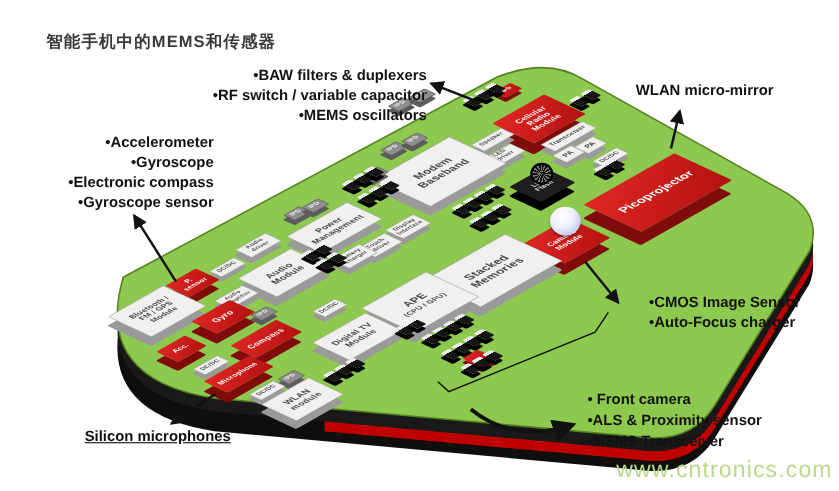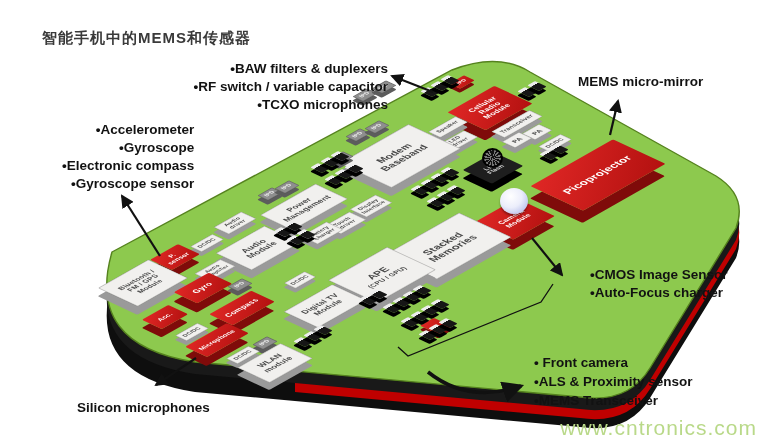--- a/index.html
+++ b/index.html
@@ -14,21 +14,21 @@
         align-items:center;justify-content:center;text-align:center;font-weight:bold;
         line-height:1.08;border-radius:1.5px;letter-spacing:.2px;}
   .chip .ln{white-space:nowrap;}
   .page-title{position:absolute;left:42px;top:13px;font-size:15px;font-weight:bold;
               color:#3a3a3a;letter-spacing:1px;z-index:50;margin-top:16px;}
   .ann{position:absolute;font-size:13.5px;font-weight:bold;color:#121212;
        line-height:18px;z-index:50;white-space:nowrap;}
   #ann-baw{left:128px;top:60px;width:260px;text-align:right;}
   #ann-mems{left:578px;top:73px;}
   #ann-motion{left:62px;top:121px;text-align:right;}
-  #ann-silicon{left:77px;top:399px;}
+  #ann-silicon{left:77px;top:388px;text-decoration:underline;}
   #ann-cmos{left:567px;top:266px;margin-left:23px;}
   #ann-front{left:534px;top:353px;line-height:19px;}
   .watermark{position:absolute;right:6px;top:416px;font-size:21px;color:#b9d989;
              z-index:60;letter-spacing:1px;}
   .dome{position:absolute;left:500px;top:188px;width:28px;height:26px;border-radius:50%;
         background:radial-gradient(circle at 38% 32%,#ffffff 0%,#eceefb 45%,#c3c9ee 75%,#9aa3d0 100%);
         z-index:20;box-shadow:0 2px 2px rgba(0,0,0,.35);}
   .flash-lens{position:absolute;left:482px;top:148px;width:21px;height:20px;border-radius:50%;
         background:repeating-conic-gradient(#111 0 14deg,#777 14deg 26deg);
         border:2px solid #000;z-index:20;}
@@ -258,24 +258,24 @@
     <path d="M 532,238 L 562,275" stroke="#111" stroke-width="2.2" fill="none" marker-end="url(#ah)"></path>
     <path d="M 428,372 Q 468,404 521,386" stroke="#111" stroke-width="3.6" fill="none" marker-end="url(#ah)"></path>
     <path d="M 553,284 L 541,302 L 408,356 L 398,347" stroke="#111" stroke-width="1.3" fill="none"></path>
   </svg>
 
   <div class="page-title">智能手机中的MEMS和传感器</div>
 
   <div class="ann" id="ann-baw">
       <div>•BAW filters &amp; duplexers</div>
       <div>•RF switch / variable capacitor</div>
-      <div>•TCXO microphones</div>
+      <div>•MEMS oscillators</div>
     </div>
   <div class="ann" id="ann-mems">
-      <div>MEMS micro-mirror</div>
+      <div>WLAN micro-mirror</div>
     </div>
   <div class="ann" id="ann-motion">
       <div>•Accelerometer</div>
       <div>•Gyroscope</div>
       <div>•Electronic compass</div>
       <div>•Gyroscope sensor</div>
     </div>
   <div class="ann" id="ann-silicon">
       <div>Silicon microphones</div>
     </div>

